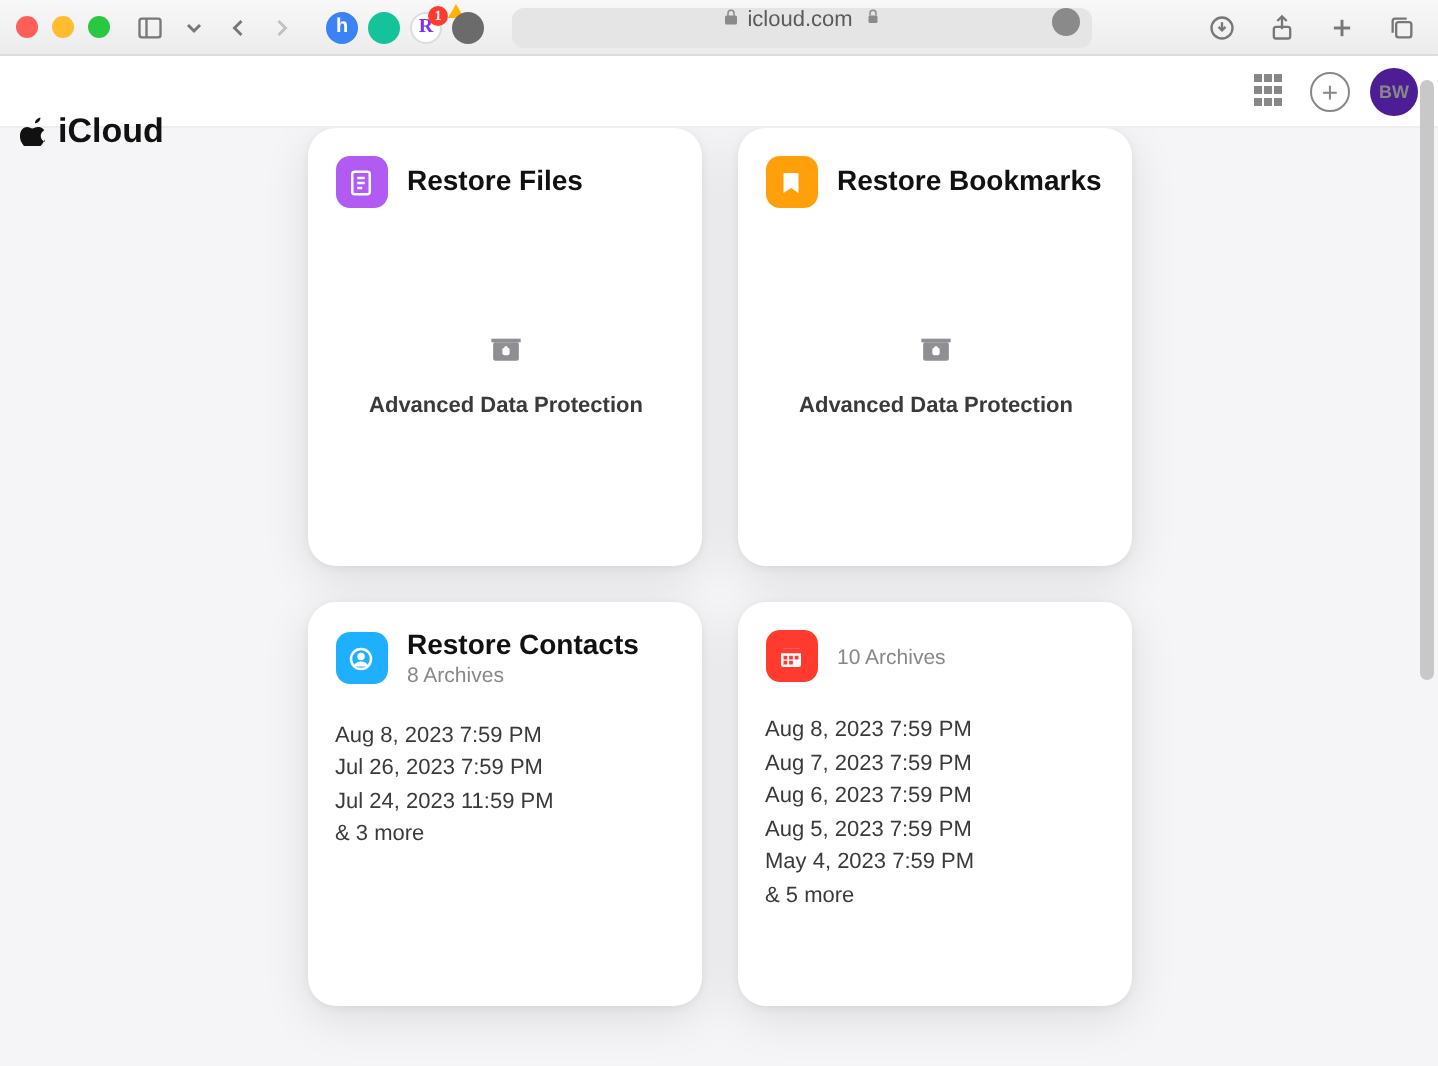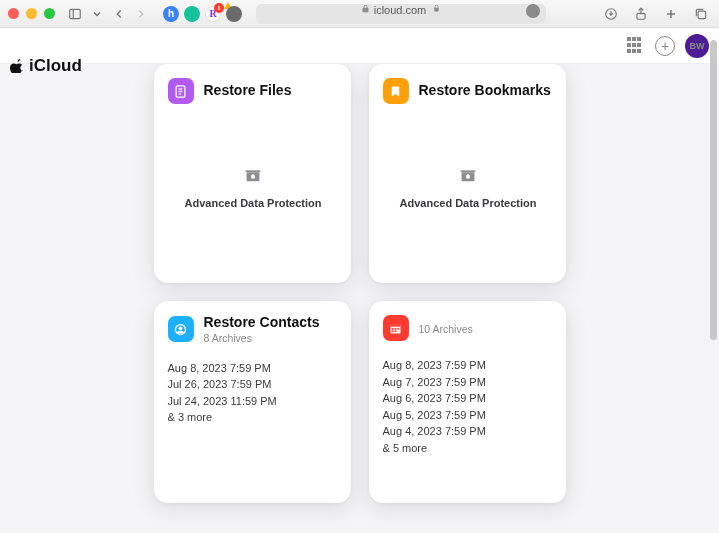--- a/index.html
+++ b/index.html
@@ -309,21 +309,21 @@
         </div>
         <div>
           <div class="card-sub">10 Archives</div>
         </div>
       </div>
       <div class="archive-list">
         <div class="archive-item">Aug 8, 2023 7:59 PM</div>
         <div class="archive-item">Aug 7, 2023 7:59 PM</div>
         <div class="archive-item">Aug 6, 2023 7:59 PM</div>
         <div class="archive-item">Aug 5, 2023 7:59 PM</div>
-        <div class="archive-item">Aug 4, 2023 7:59 PM</div>
+        <div class="archive-item">May 4, 2023 7:59 PM</div>
         <div class="more">&amp; 5 more</div>
       </div>
     </div>
 
   </div>
 </div>
 
 <div class="scroll-thumb"></div>
 
 </body></html>

